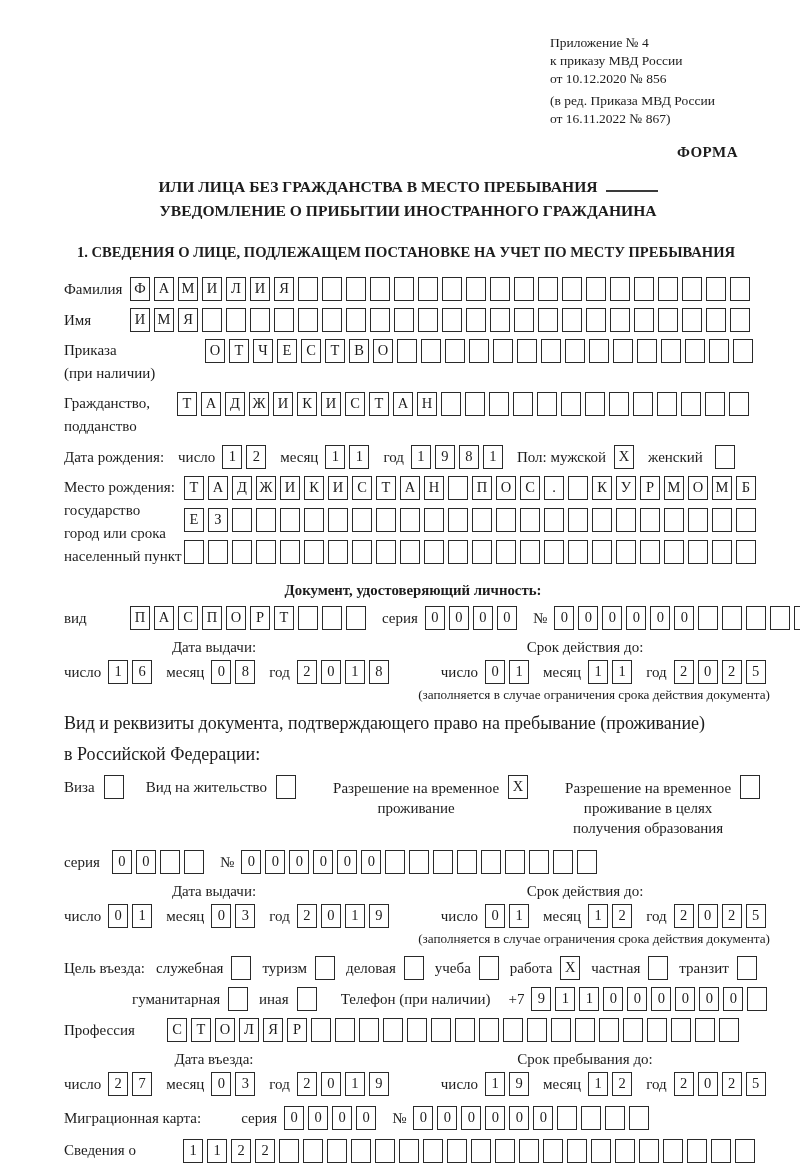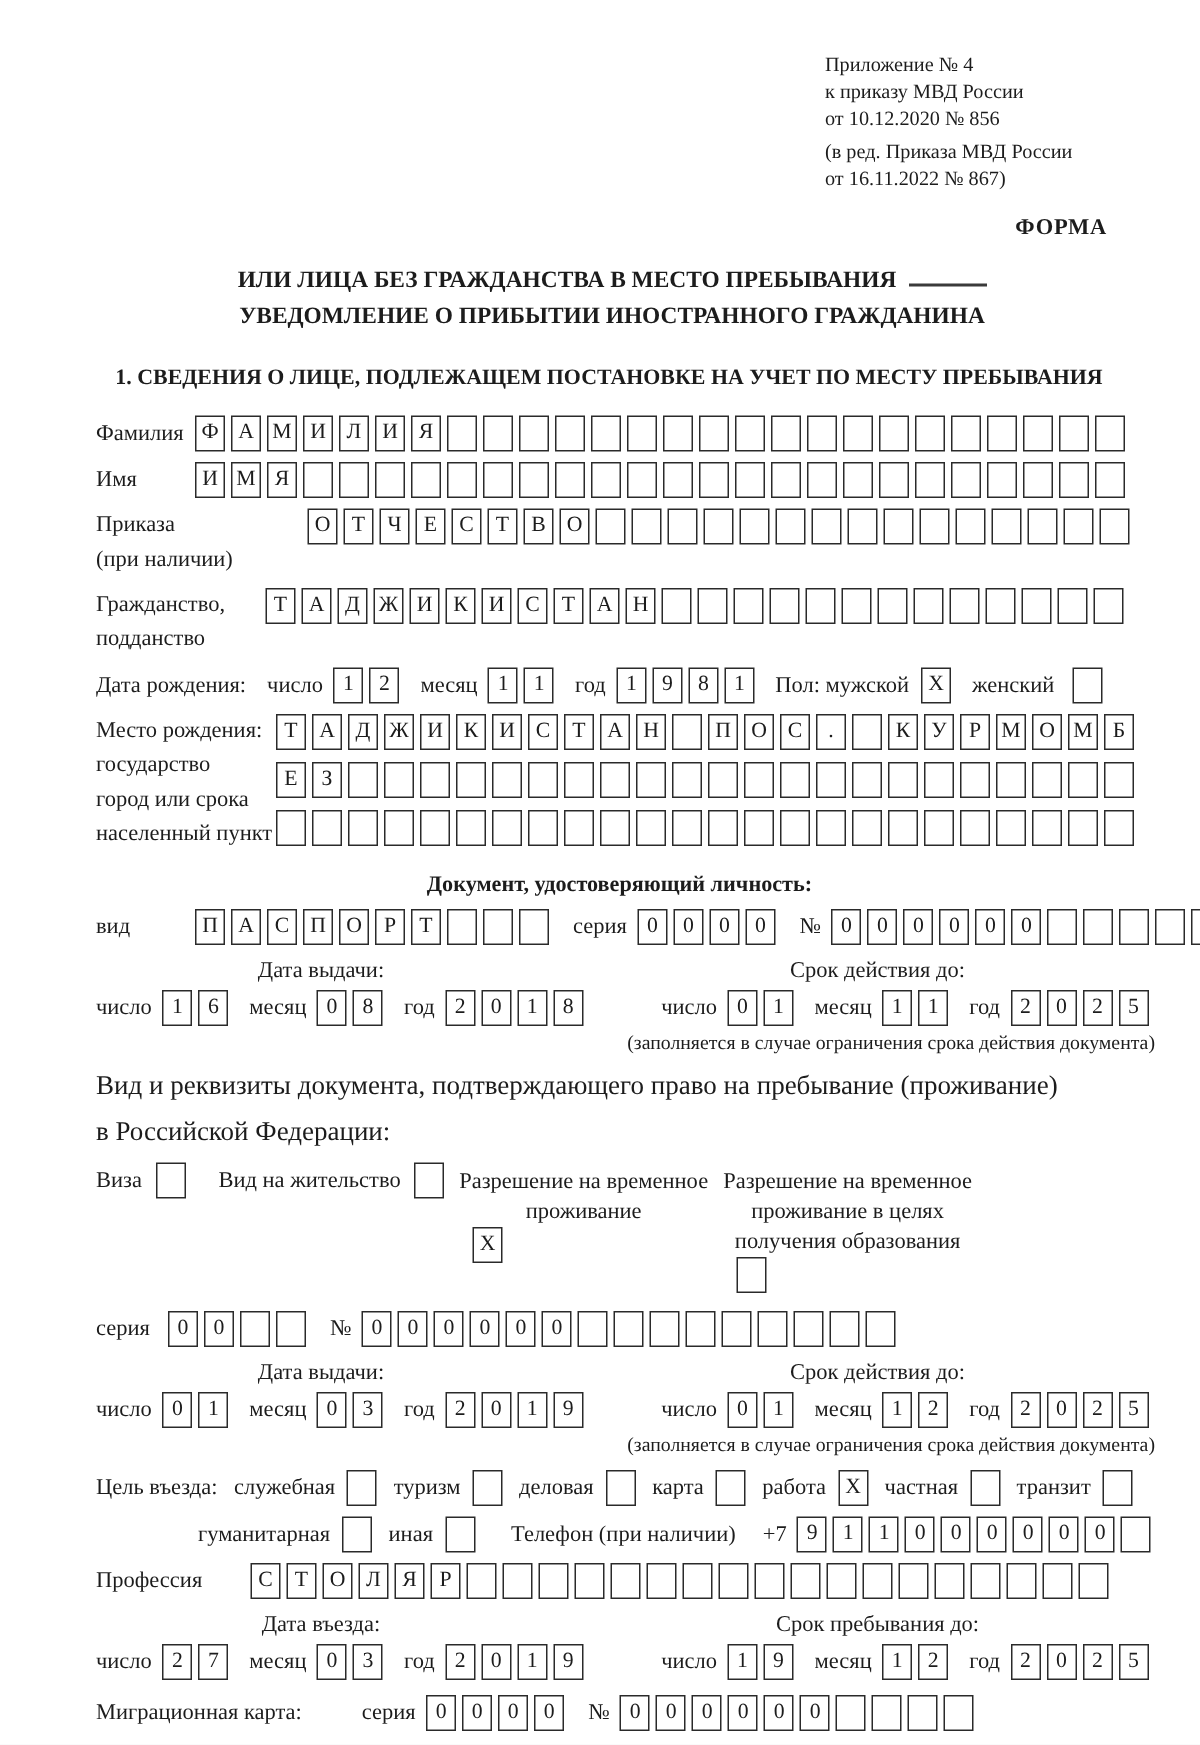--- a/index.html
+++ b/index.html
@@ -41,21 +41,21 @@
   .datelbls{display:flex;font-size:15px;margin-top:9px;}
   .dl1{width:300px;text-align:center;flex:none;}
   .dl2{width:330px;text-align:center;flex:none;margin-left:56px;}
   .g2{margin-left:48px;}
   .note{font-size:13.2px;text-align:right;margin-top:3px;padding-right:2px;}
   .para{font-size:18px;margin-top:10px;}
 
   .permits{margin-top:10px;}
   .perm-item{display:flex;align-items:flex-start;flex:none;}
   .perm-item .cell{margin-left:9px;margin-right:0;}
-  .plines{display:flex;flex-direction:column;align-items:center;text-align:center;font-size:15px;line-height:20px;padding-top:3px;} .ml22{margin-left:22px;} .ml26{margin-left:10px;flex-direction:column;}
+  .plines{display:flex;flex-direction:column;align-items:center;text-align:center;font-size:15px;line-height:20px;padding-top:3px;} .ml22{margin-left:22px;} .ml26{margin-left:37px;}
 
   .chkgroup{display:flex;flex:none;}
   .chk-item{display:flex;align-items:flex-start;margin-left:11px;flex:none;}
   .chk-item .chk-label{font-size:15px;padding-top:4px;white-space:nowrap;}
   .chk-item .cell{margin-left:8px;margin-right:0;}
   .purpose2{padding-left:68px;}
   .phone-lbl{margin-left:24px;}
   .plus7{margin-left:18px;margin-right:7px;}
 </style>
 </head>
@@ -493,21 +493,21 @@
         </span>
         <span class="chk-item">
           <span class="chk-label">туризм</span>
           <span class="cell"></span>
         </span>
         <span class="chk-item">
           <span class="chk-label">деловая</span>
           <span class="cell"></span>
         </span>
         <span class="chk-item">
-          <span class="chk-label">карта</span>
+          <span class="chk-label">учеба</span>
           <span class="cell"></span>
         </span>
         <span class="chk-item">
           <span class="chk-label">работа</span>
           <span class="cell">X</span>
         </span>
         <span class="chk-item">
           <span class="chk-label">частная</span>
           <span class="cell"></span>
         </span>

